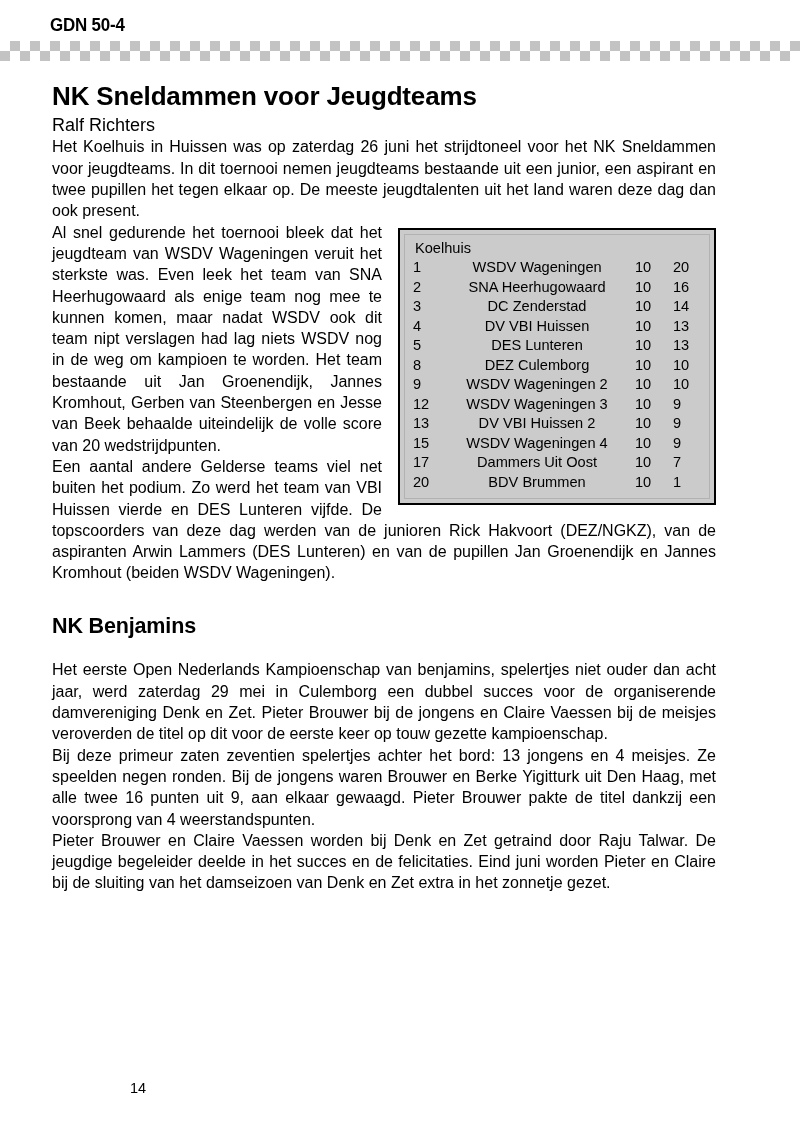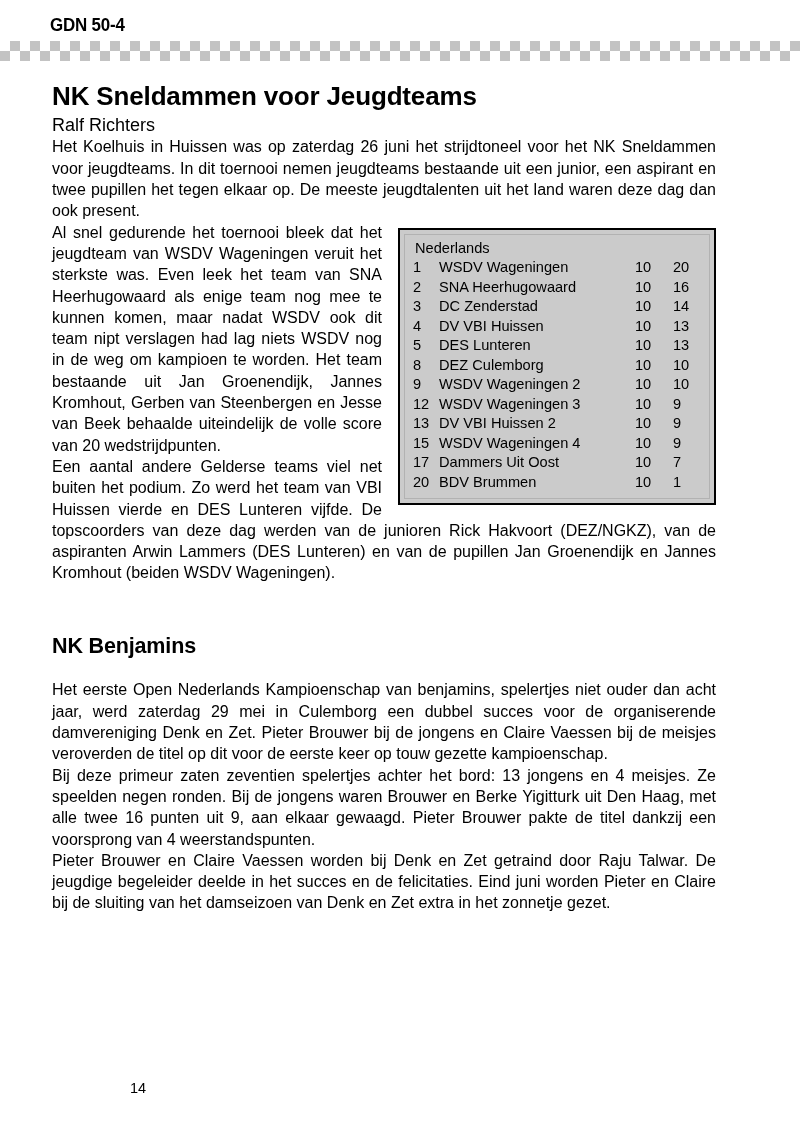--- a/index.html
+++ b/index.html
@@ -109,34 +109,34 @@
   table.standings td {
     padding: 0;
     line-height: 19.5px;
     white-space: nowrap;
   }
   td.rank {
     width: 26px;
     text-align: left;
     padding-right: 4px;
   }
-  td.team { text-align: left; }
+  td.team { text-align: center; }
   td.games {
     width: 38px;
     text-align: left;
     padding-left: 6px;
   }
   td.pts {
     width: 28px;
     text-align: left;
     padding-left: 6px;
   }
 
   
-  .section-2 { margin-top: 50px; }
+  .section-2 { margin-top: 30px; }
   h2.article-title-2 {
     font-size: 21.5px;
     font-weight: bold;
     margin: 0;
     padding: 0;
     letter-spacing: -0.15px;
     line-height: 1.15;
   }
 
   .para-block { margin-top: 21px; }
@@ -161,21 +161,21 @@
 <div class="content">
 
   <div>
     <h1 class="article-title">NK Sneldammen voor Jeugdteams</h1>
     <div class="byline">Ralf Richters</div>
 
     <p class="body-text gap-before-intro">Het Koelhuis in Huissen was op zaterdag 26 juni het strijdtoneel voor het NK Sneldammen voor jeugdteams. In dit toernooi nemen jeugdteams bestaande uit een junior, een aspirant en twee pupillen het tegen elkaar op.  De meeste jeugdtalenten uit het land waren deze dag dan ook present.</p>
 
     <div class="standings-box">
       <div class="standings-inner">
-        <div class="standings-caption">Nederlands</div>
+        <div class="standings-caption">Koelhuis</div>
         <table class="standings">
           <tbody>
             <tr>
               <td class="rank">1</td>
               <td class="team">WSDV Wageningen</td>
               <td class="games">10</td>
               <td class="pts">20</td>
             </tr>
             <tr>
               <td class="rank">2</td>

